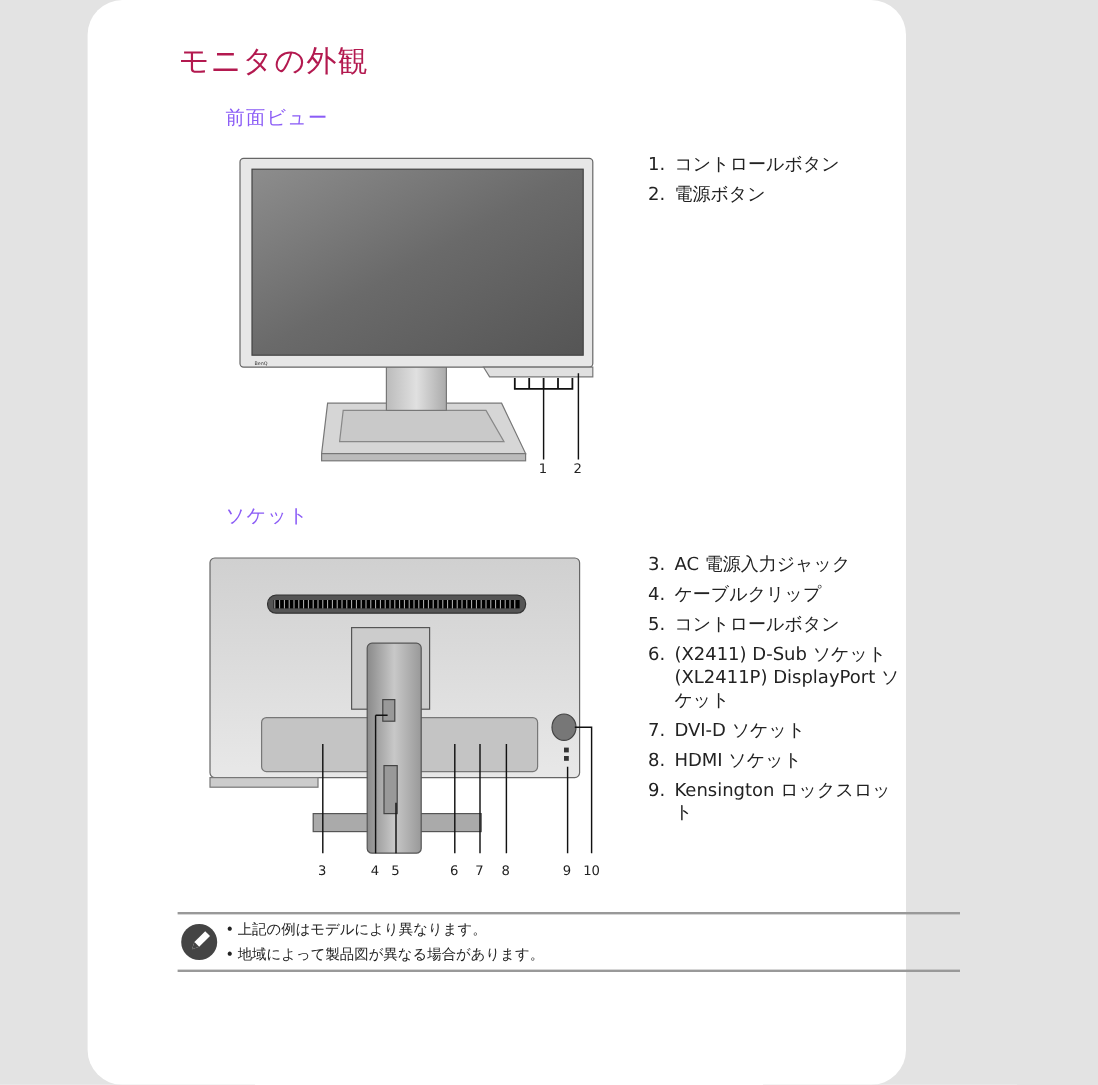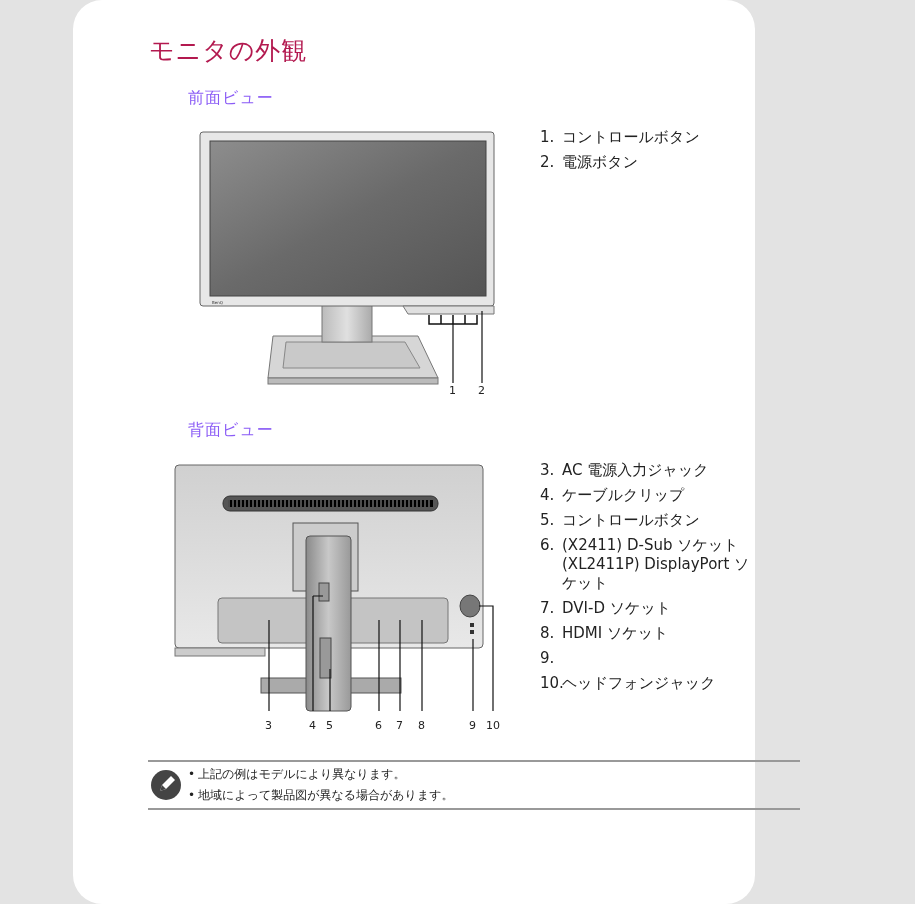--- a/index.html
+++ b/index.html
@@ -58,21 +58,21 @@
     <div class="item">
         <span class="num">1.</span>
         <span class="txt">コントロールボタン</span>
       </div>
     <div class="item">
         <span class="num">2.</span>
         <span class="txt">電源ボタン</span>
       </div>
   </div>
 
-  <div class="h2" style="top:420px">背面ビュー</div>
+  <div class="h2" style="top:420px">ソケット</div>
 
   <svg style="left:100px;top:463px" width="345" height="275" viewBox="0 0 345 275">
     <defs>
       <linearGradient id="back" x1="0" y1="0" x2="0" y2="1">
           <stop offset="0" stop-color="#d0d0d0"></stop>
           <stop offset="1" stop-color="#e8e8e8"></stop>
         </linearGradient>
       <linearGradient id="col" x1="0" x2="1">
           <stop offset="0" stop-color="#8a8a8a"></stop>
           <stop offset="0.5" stop-color="#c8c8c8"></stop>
@@ -137,24 +137,21 @@
     <div class="item">
         <span class="num">7.</span>
         <span class="txt">DVI-D ソケット</span>
       </div>
     <div class="item">
         <span class="num">8.</span>
         <span class="txt">HDMI ソケット</span>
       </div>
     <div class="item">
         <span class="num">9.</span>
-      </div>
-    <div class="item">
-        <span class="num">10.</span>
-        <span class="txt">ヘッドフォンジャック</span>
+        <span class="txt">Kensington ロックスロット</span>
       </div>
   </div>
 
   <div class="note">
     <div class="icon">
       <svg width="30" height="30" viewBox="0 0 30 30" style="position:static">
           <path d="M9 21 l2-6 9-9 4 4-9 9z" fill="#fff"></path>
           <path d="M9 21 l2-6 4 4z" fill="#444"></path>
         </svg>
     </div>

